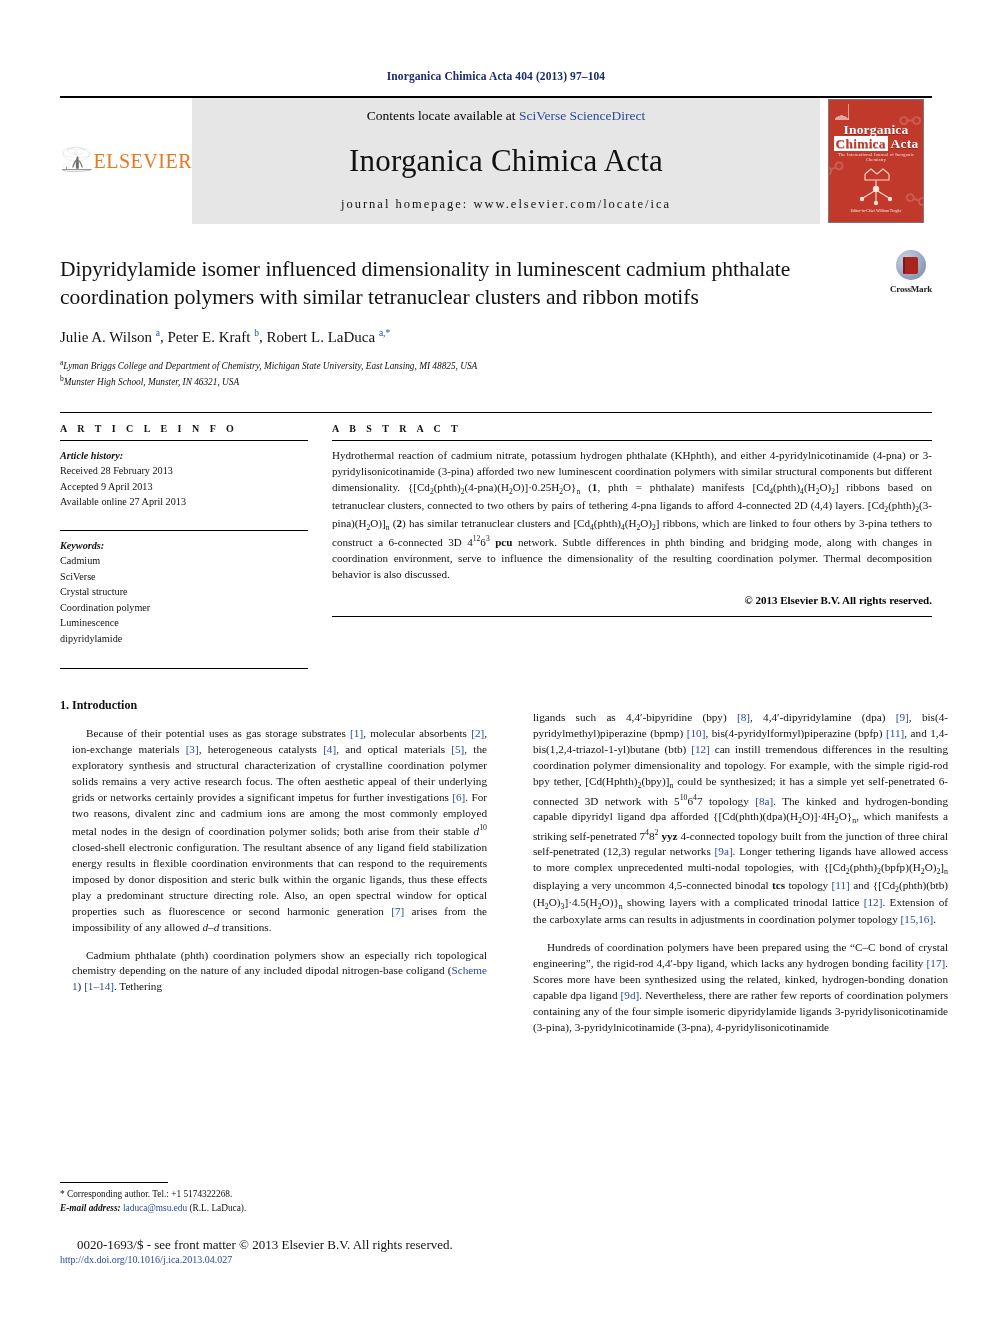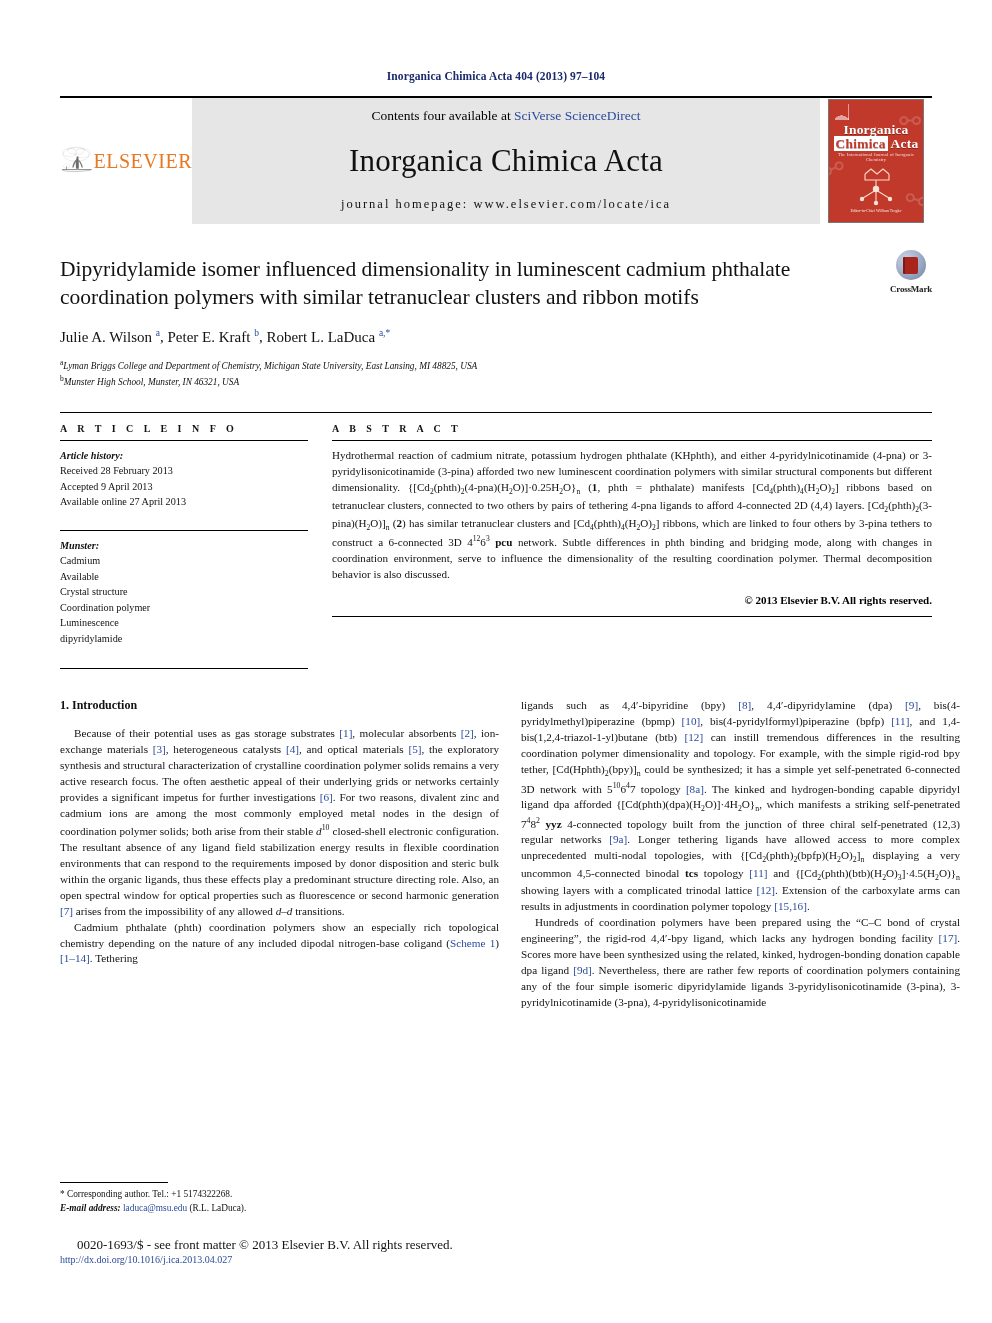--- a/index.html
+++ b/index.html
@@ -201,21 +201,21 @@
   }
   .bcol { width: 439px; flex: 0 0 439px; }
   .sec-title {
     font-size: 12px; font-weight: bold; margin: 0 0 13px 0; color:#111;
   }
   .para {
     font-size: 11.2px;
     line-height: 1.425;
     text-align: justify;
     text-indent: 14px;
-    margin: 0;
+    margin: 12px;
     color:#111;
     hyphens: auto;
   }
   .para + .para { margin-top: 0; }
   .ref { color: #2a4b9b; }
   .para sub { font-size: 7.8px; }
   .para sup { font-size: 7.8px; }
   .para i { font-style: italic; }
   .para b { font-weight: bold; }
 
@@ -263,21 +263,21 @@
           <rect x="19" y="62" width="2" height="10" fill="#7a7a7a"></rect>
           <rect x="6" y="72" width="92" height="2.2" fill="#5a5a5a"></rect>
           <path d="M8 75 q18 5 40 4 q26 -1 46 -4" fill="none" stroke="#8a8a8a" stroke-width="1.4"></path>
         </g>
       </svg>
       <div class="elsevier-word">ELSEVIER</div>
     </div>
 
     <div class="mast-center">
       <div class="contents-line">
-        <span>Contents four available at </span><span class="sd">SciVerse ScienceDirect</span>
+        <span>Contents locate available at </span><span class="sd">SciVerse ScienceDirect</span>
       </div>
       <div class="journal-title">Inorganica Chimica Acta</div>
       <div class="homepage-line">journal homepage: www.elsevier.com/locate/ica</div>
     </div>
 
     <div class="cover-cell">
       <div class="cover-art">
         <div class="ghost" style="top:54px;left:-6px;transform:rotate(-25deg);">⚯</div>
         <div class="ghost" style="top:6px;right:2px;">⚯</div>
         <div class="ghost" style="bottom:6px;right:-4px;transform:rotate(18deg);">⚯</div>
@@ -325,23 +325,23 @@
       <div class="sec-head">A R T I C L E    I N F O</div>
       <div class="rule"></div>
       <div class="info-body">
         <div class="it">Article history:</div>
         <div>Received 28 February 2013</div>
         <div>Accepted 9 April 2013</div>
         <div>Available online 27 April 2013</div>
       </div>
       <div class="rule-thin" style="margin-top:20px;"></div>
       <div class="info-body">
-        <div class="it">Munster:</div>
+        <div class="it">Keywords:</div>
         <div>Cadmium</div>
-        <div>Available</div>
+        <div>SciVerse</div>
         <div>Crystal structure</div>
         <div>Coordination polymer</div>
         <div>Luminescence</div>
         <div>dipyridylamide</div>
       </div>
       <div class="rule-thin" style="margin-top:22px;"></div>
     </div>
 
     <div class="col-abs">
       <div class="sec-head">A B S T R A C T</div>

